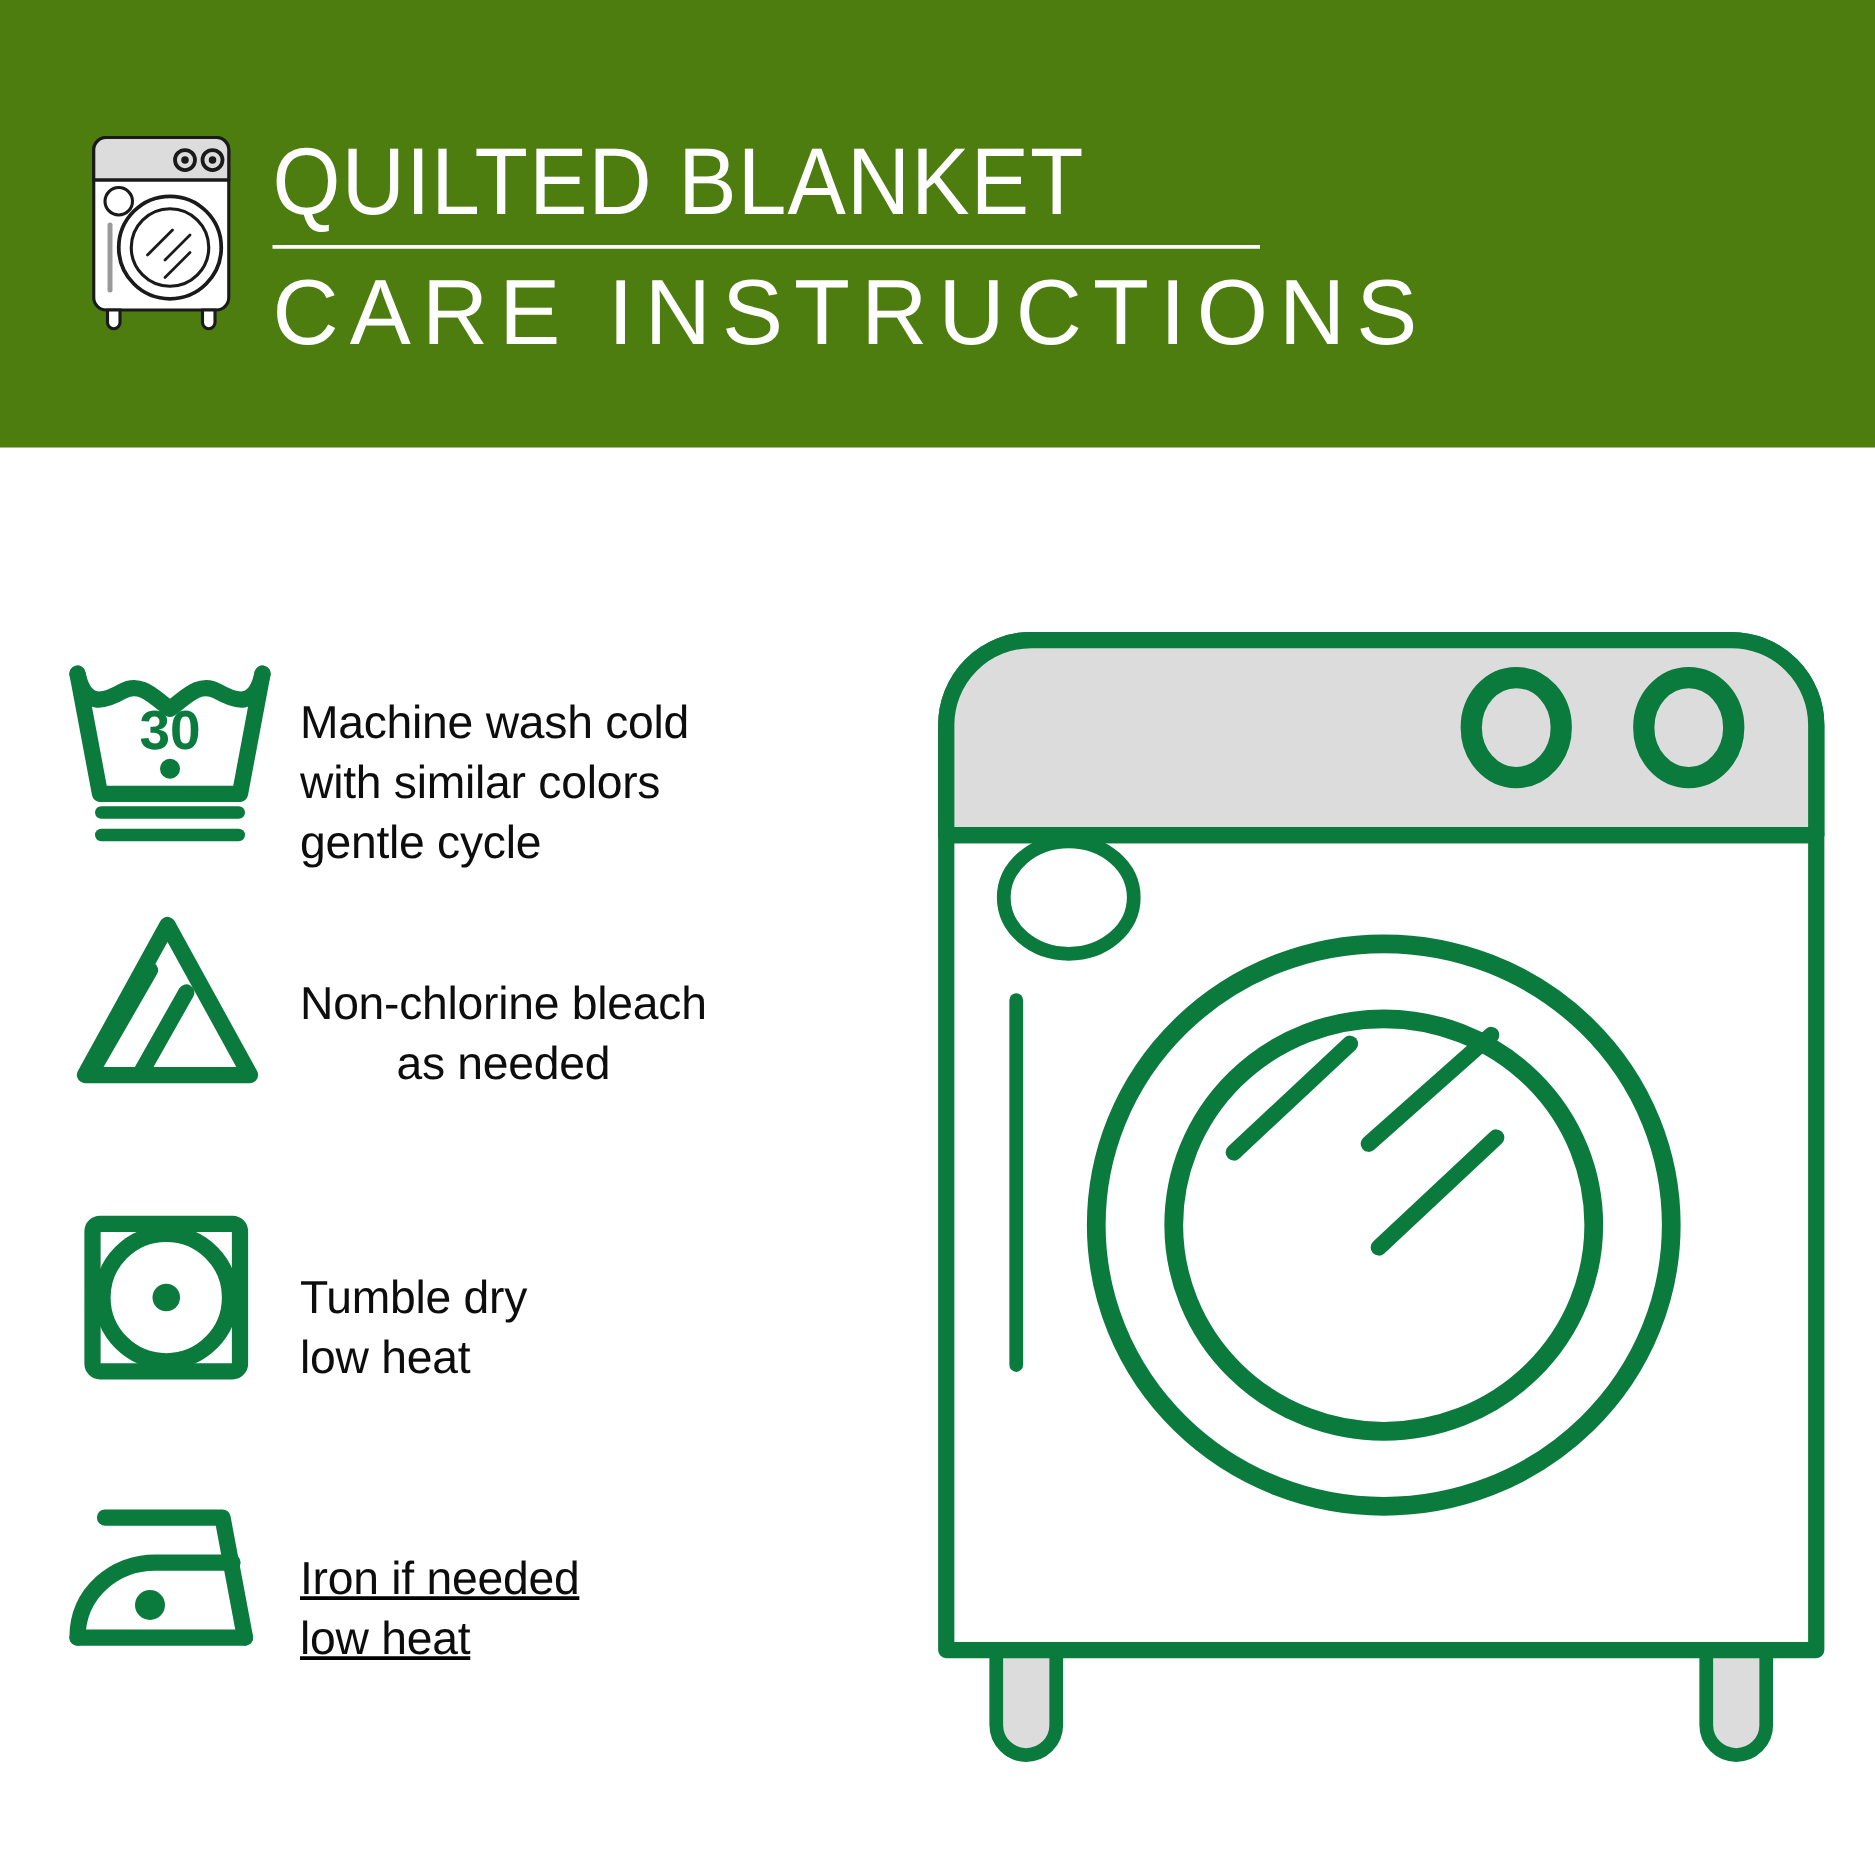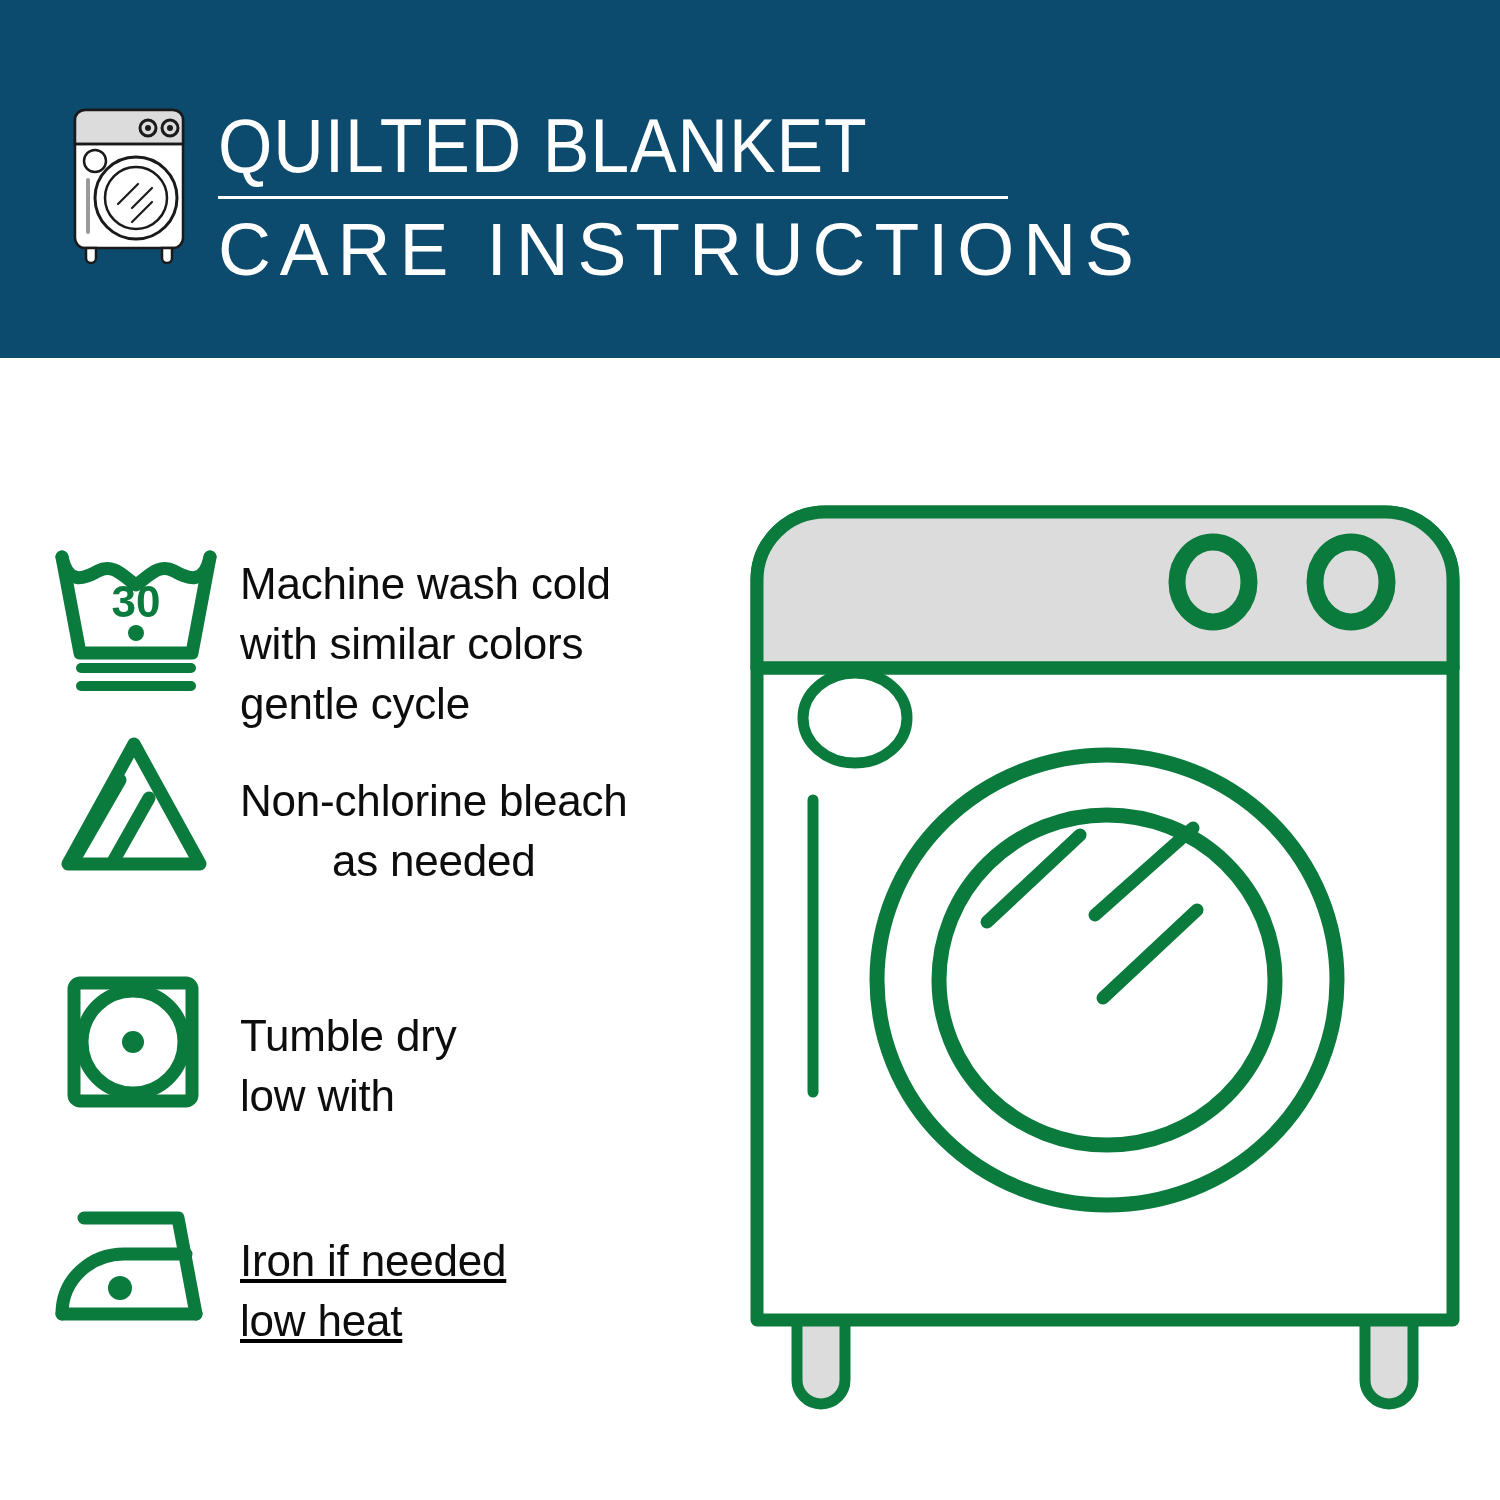--- a/index.html
+++ b/index.html
@@ -19,21 +19,21 @@
     background: #ffffff;
   }
 
   
   .header {
     position: absolute;
     left: 0;
     top: 0;
     width: 1500px;
     height: 358px;
-    background: #0c4a6e;
+    background: #4d7c0f;
   }
 
   .header-logo {
     position: absolute;
     left: 66px;
     top: 104px;
     width: 126px;
     height: 162px;
   }
 
@@ -103,22 +103,22 @@
     min-width: 240px;
     height: 160px;
     display: flex;
     align-items: center;
     justify-content: center;
     padding-left: 32px;
   }
 
   .care-text {
     font-family: "Liberation Sans", sans-serif;
-    font-size: 44px;
-    line-height: 60px;
+    font-size: 37px;
+    line-height: 48px;
     color: #0d0d0d;
     font-weight: 400;
     letter-spacing: -0.2px;
     white-space: pre-line;
     margin-top: 48px;
   }
 
   
   .machine-illustration {
     position: absolute;
@@ -213,21 +213,21 @@
       <div class="care-symbol">
         <svg viewBox="0 0 180 150" width="180" height="150" aria-hidden="true">
           <g fill="none" stroke="#0a7a3d" stroke-width="13" stroke-linecap="round" stroke-linejoin="round">
             <rect x="28" y="16" width="118" height="118" rx="6"></rect>
             <circle cx="87" cy="75" r="51"></circle>
           </g>
           <circle cx="87" cy="75" r="11" fill="#0a7a3d"></circle>
         </svg>
       </div>
       <div class="care-text">Tumble dry
-low with</div>
+low heat</div>
     </div>
 
     <div class="care-row" data-row="3">
       <div class="care-symbol">
         <svg viewBox="0 0 180 150" width="180" height="150" aria-hidden="true">
           <g fill="none" stroke="#0a7a3d" stroke-width="13" stroke-linecap="round" stroke-linejoin="round">
 
             <path d="M38 26 L132 26 L150 122"></path>
 
             <path d="M16 122 C16 86 46 62 78 62 L140 62"></path>

